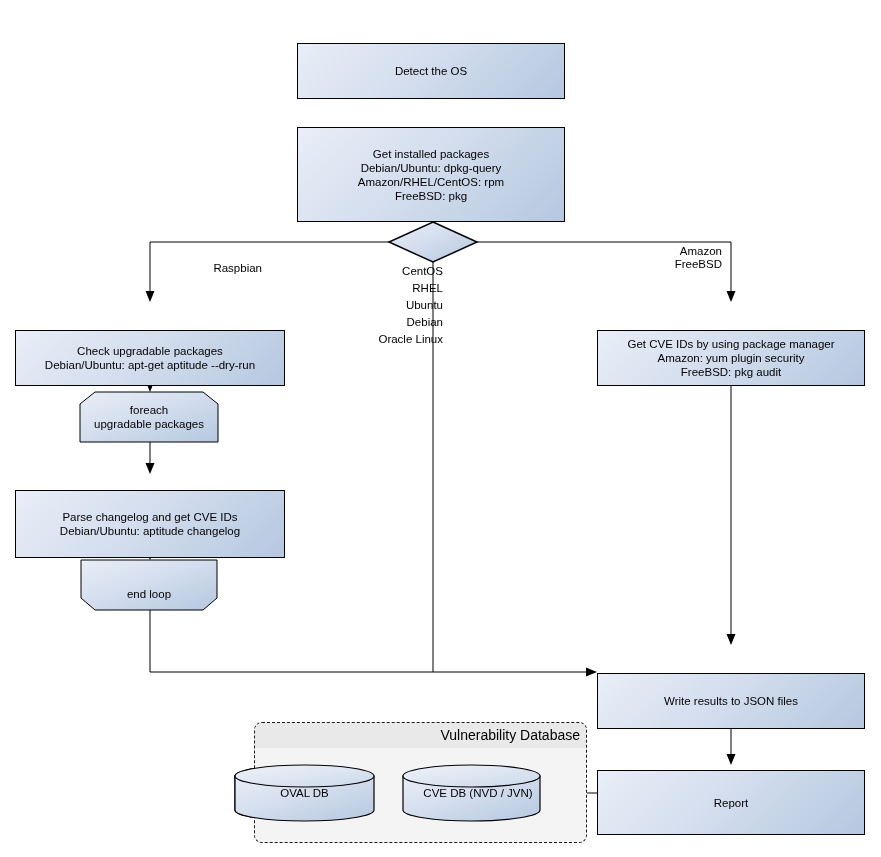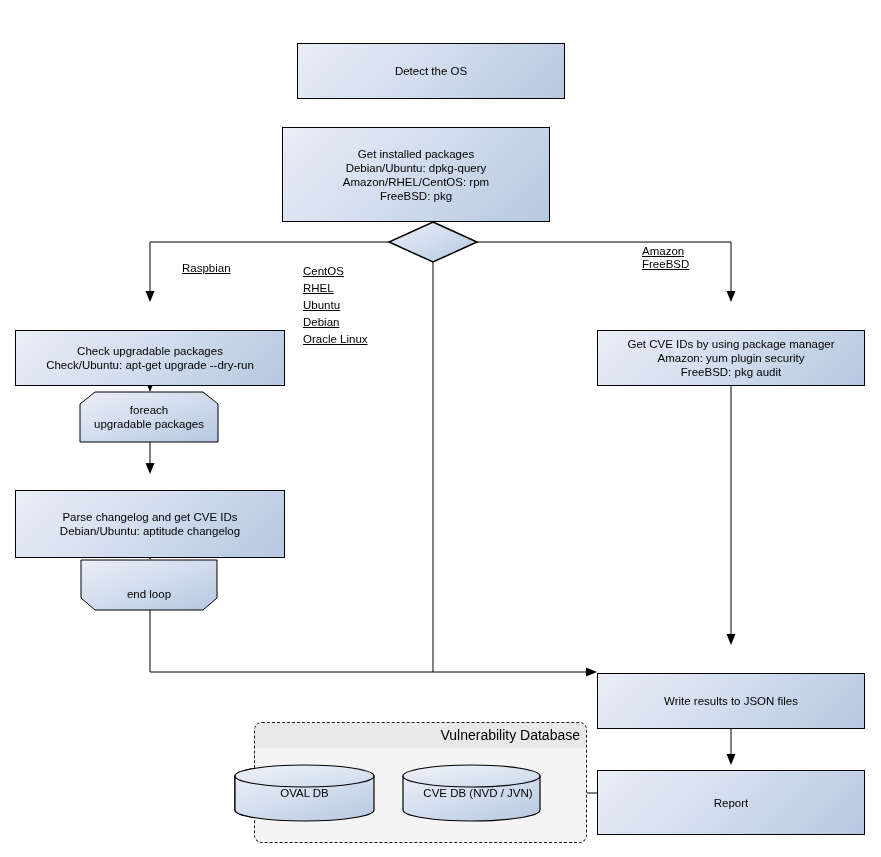--- a/index.html
+++ b/index.html
@@ -42,24 +42,23 @@
     align-items: center;
     justify-content: center;
     text-align: center;
     font-size: 11.5px;
     line-height: 14px;
     white-space: pre-line;
     pointer-events: none;
   }
   .edge-label {
     position: absolute;
-    text-align: left;
+    text-align: right;
     font-size: 11.5px;
     white-space: pre-line;
-    text-decoration: underline;
   }
   .db-container {
     position: absolute;
     left: 222px; top: 722px;
     width: 333px; height: 121px;
     box-sizing: border-box;
     background: #f4f4f4;
     border: 1px dashed #1a1a1a;
     border-radius: 8px;
     overflow: hidden;
@@ -169,27 +168,27 @@
       <ellipse cx="304.5" cy="776" rx="69.5" ry="11" fill="url(#blueGradLight2)" stroke="#000000" stroke-width="1.2"></ellipse>
     </g>
     <g>
       <path d="M403,776 L403,810 A68.5,11 0 0 0 540,810 L540,776 Z" fill="url(#blueGrad2)" stroke="#000000" stroke-width="1.2"></path>
       <ellipse cx="471.5" cy="776" rx="68.5" ry="11" fill="url(#blueGradLight2)" stroke="#000000" stroke-width="1.2"></ellipse>
     </g>
   </svg>
 
   <div class="node" style="left:297px; top:15px;  width:268px; height:56px; z-index:2">Detect the OS</div>
 
-  <div class="node" style="left:282px; top:99px;  width:268px; height:95px; z-index:2">Get installed packages
+  <div class="node" style="left:297px; top:99px;  width:268px; height:95px; z-index:2">Get installed packages
 Debian/Ubuntu: dpkg-query
 Amazon/RHEL/CentOS: rpm
 FreeBSD: pkg</div>
 
   <div class="node" style="left:15px;  top:302px; width:270px; height:56px; z-index:2">Check upgradable packages
-Check/Ubuntu: apt-get upgrade --dry-run</div>
+Debian/Ubuntu: apt-get aptitude --dry-run</div>
 
   <div class="shape-label" style="left:80px; top:392px; width:138px; height:50px; z-index:2">foreach
 upgradable  packages</div>
 
   <div class="node" style="left:15px;  top:462px; width:270px; height:68px; z-index:2">Parse changelog and get  CVE IDs
 Debian/Ubuntu: aptitude changelog</div>
 
   <div class="shape-label" style="left:81px; top:560px; width:136px; height:68px; z-index:2">end loop</div>
 
   <div class="node" style="left:597px; top:645px; width:268px; height:56px; z-index:2">Write results to JSON files</div>

